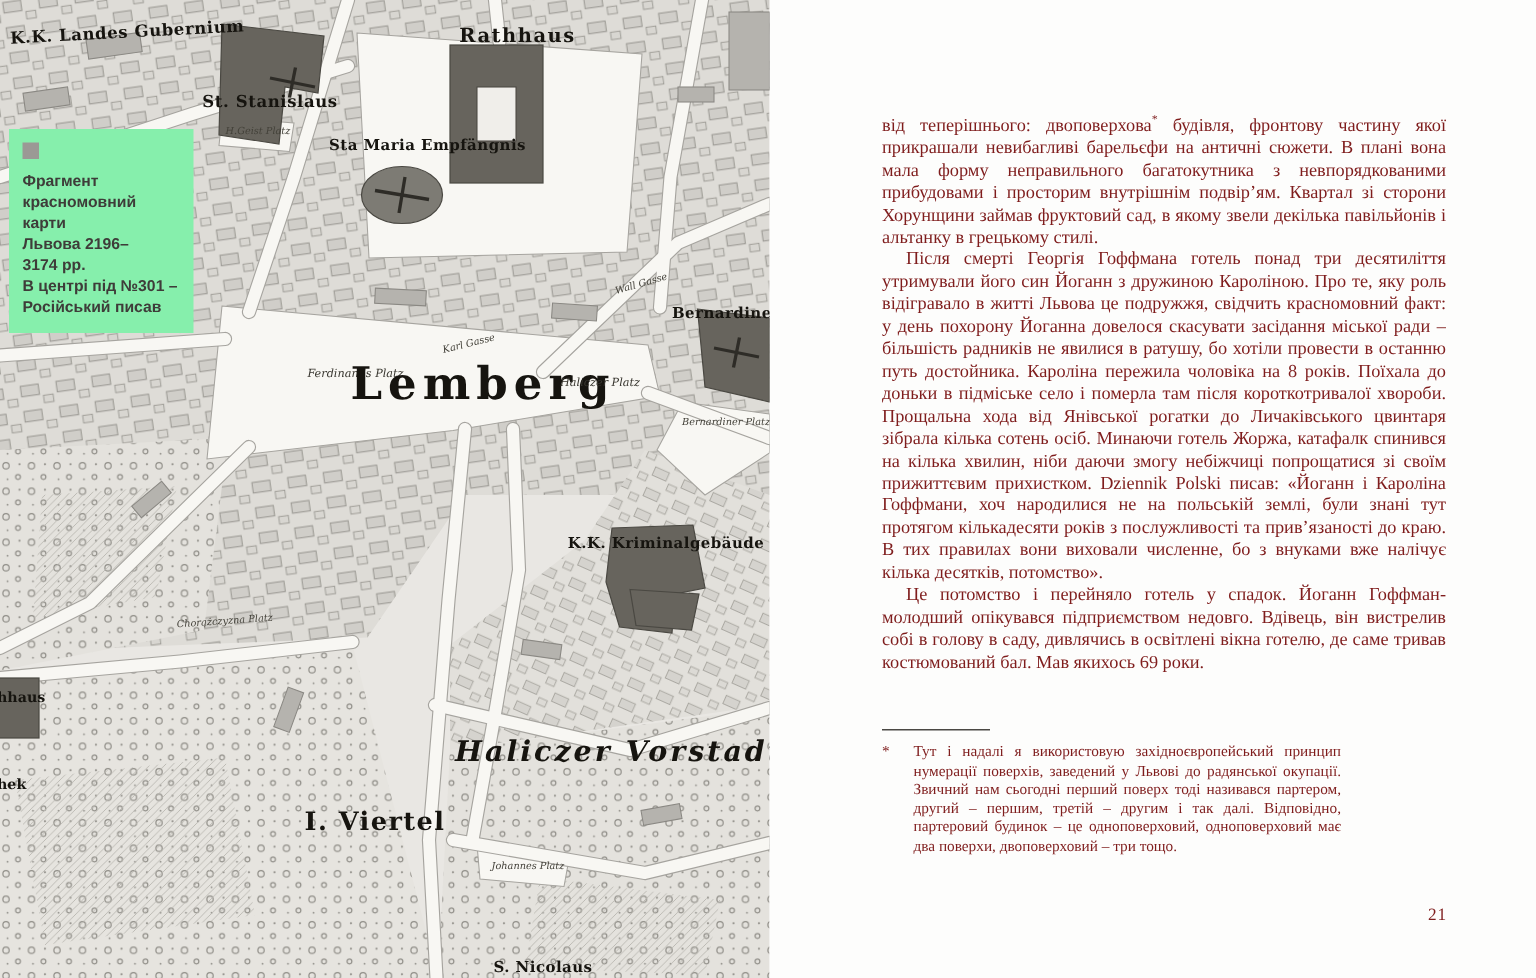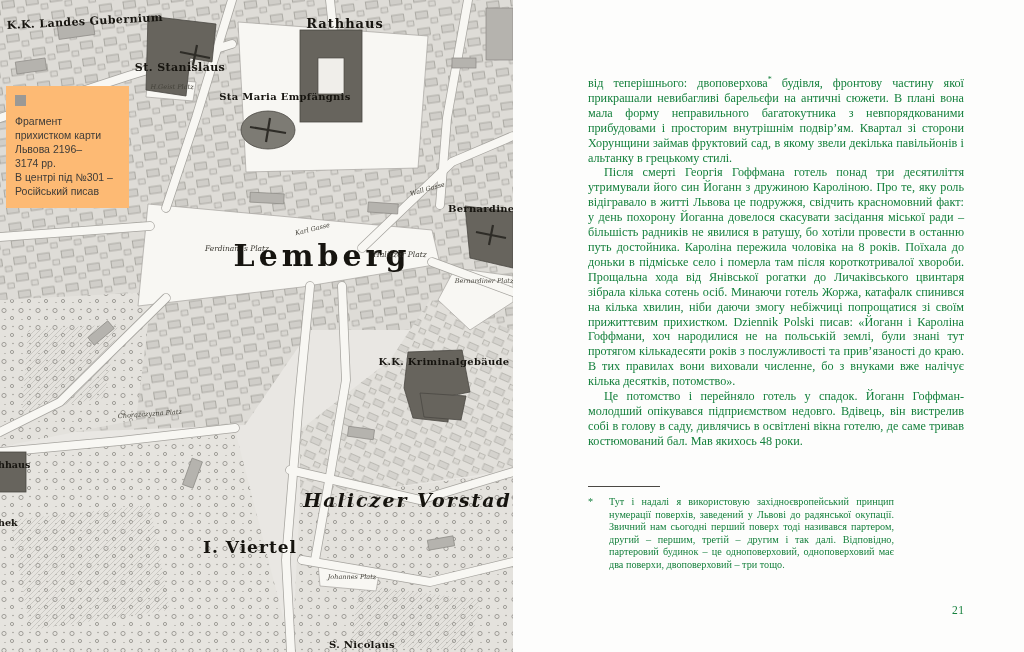--- a/index.html
+++ b/index.html
@@ -19,26 +19,26 @@
   .lbl-9{font-size:9.5px;}
   .lbl-street{font-style:italic;font-size:7.5px;fill:#38362f;font-weight:normal;}
   .lbl-tiny{font-style:italic;font-size:6.5px;fill:#44423a;font-weight:normal;}
   .casing use{fill:none;stroke:#a6a49f;stroke-width:9.5;stroke-linecap:round;stroke-linejoin:round;}
   .road  use{fill:none;stroke:#f8f7f3;stroke-width:8;stroke-linecap:round;stroke-linejoin:round;}
   .plaza{fill:#f8f7f3;stroke:#a6a49f;stroke-width:.7;}
   .landmark{fill:#67645d;stroke:#4a4842;stroke-width:.8;}
   .midbld{fill:#b5b3ae;stroke:#8a8883;stroke-width:.7;}
   .cross{stroke:#2e2c27;stroke-width:2.2;}
   
-  .caption{position:absolute;left:6px;top:86px;width:106px;background:#fdba74;
+  .caption{position:absolute;left:6px;top:86px;width:106px;background:#86efac;
            padding:9px 8px 10px 9px;font-family:"Liberation Sans","DejaVu Sans",sans-serif;
-           font-size:10.5px;line-height:14px;color:#3e3c39;}
+           font-size:10.5px;line-height:14px;color:#3e3c39;font-weight:bold;}
   .caption-marker{width:11px;height:11px;background:#9b9995;margin-bottom:8px;}
   
-  .page-right{position:absolute;left:588px;top:0;width:378px;height:580px;color:#15803d;}
+  .page-right{position:absolute;left:588px;top:0;width:378px;height:580px;color:#7f1d1d;}
   .body-text{position:absolute;left:0;top:76px;width:376px;
              font-size:12.2px;line-height:14.9px;text-align:justify;}
   .body-text p{margin:0;}
   .body-text p.indent{text-indent:16px;}
   .fn-sup{font-size:8px;vertical-align:super;line-height:0;}
   .journal{}
   .footnote{position:absolute;left:0;top:486px;width:306px;}
   .footnote-rule{width:72px;border-top:1.2px solid #4a4844;margin-bottom:9px;}
   .footnote-body{display:flex;font-size:10.2px;line-height:12.6px;text-align:justify;}
   .fn-marker{width:21px;flex:none;}
@@ -211,33 +211,33 @@
         <text class="lbl-tiny" x="352" y="579" text-anchor="middle">Johannes Platz</text>
         <text class="lbl-bold lbl-10" x="362" y="648" text-anchor="middle">S. Nicolaus</text>
         <text class="lbl-bold lbl-9" x="-2" y="468" text-anchor="start">hhaus</text>
         <text class="lbl-bold lbl-9" x="-2" y="526" text-anchor="start">hek</text>
       </g>
     </svg>
 
     <div class="caption">
       <div class="caption-marker"></div>
       <div>Фрагмент</div>
-      <div>прихистком карти</div>
+      <div>красномовний карти</div>
       <div>Львова 2196–</div>
       <div>3174 рр.</div>
       <div>В центрі під №301 –</div>
       <div>Російський писав</div>
     </div>
   </div>
 
   <div class="page-right">
     <div class="body-text">
       <p><span>від теперішнього: двоповерхова</span><sup class="fn-sup">*</sup><span> будівля, фронтову частину якої прикрашали невибагливі барельєфи на античні сюжети. В плані вона мала форму неправильного багатокутника з невпорядкованими прибудовами і просторим внутрішнім подвір’ям. Квартал зі сторони Хорунщини займав фруктовий сад, в якому звели декілька павільйонів і альтанку в грецькому стилі.</span></p>
       <p class="indent"><span>Після смерті Георгія Гоффмана готель понад три десятиліття утримували його син Йоганн з дружиною Кароліною. Про те, яку роль відігравало в житті Львова це подружжя, свідчить красномовний факт: у день похорону Йоганна довелося скасувати засідання міської ради – більшість радників не явилися в ратушу, бо хотіли провести в останню путь достойника. Кароліна пережила чоловіка на 8 років. Поїхала до доньки в підміське село і померла там після короткотривалої хвороби. Прощальна хода від Янівської рогатки до Личаківського цвинтаря зібрала кілька сотень осіб. Минаючи готель Жоржа, катафалк спинився на кілька хвилин, ніби даючи змогу небіжчиці попрощатися зі своїм прижиттєвим прихистком. </span><span class="journal">Dziennik Polski</span><span> писав: «Йоганн і Кароліна Гоффмани, хоч народилися не на польській землі, були знані тут протягом кількадесяти років з послужливості та прив’язаності до краю. В тих правилах вони виховали численне, бо з внуками вже налічує кілька десятків, потомство».</span></p>
-      <p class="indent">Це потомство і перейняло готель у спадок. Йоганн Гоффман-молодший опікувався підприємством недовго. Вдівець, він вистрелив собі в голову в саду, дивлячись в освітлені вікна готелю, де саме тривав костюмований бал. Мав якихось 48 роки.</p>
+      <p class="indent">Це потомство і перейняло готель у спадок. Йоганн Гоффман-молодший опікувався підприємством недовго. Вдівець, він вистрелив собі в голову в саду, дивлячись в освітлені вікна готелю, де саме тривав костюмований бал. Мав якихось 69 роки.</p>
     </div>
 
     <div class="footnote">
       <div class="footnote-rule"></div>
       <div class="footnote-body">
         <span class="fn-marker">*</span>
         <span class="fn-text">Тут і надалі я використовую західноєвропейський принцип нумерації поверхів, заведений у Львові до радянської окупації. Звичний нам сьогодні перший поверх тоді називався партером, другий – першим, третій – другим і так далі. Відповідно, партеровий будинок – це одноповерховий, одноповерховий має два поверхи, двоповерховий – три тощо.</span>
       </div>
     </div>
 

